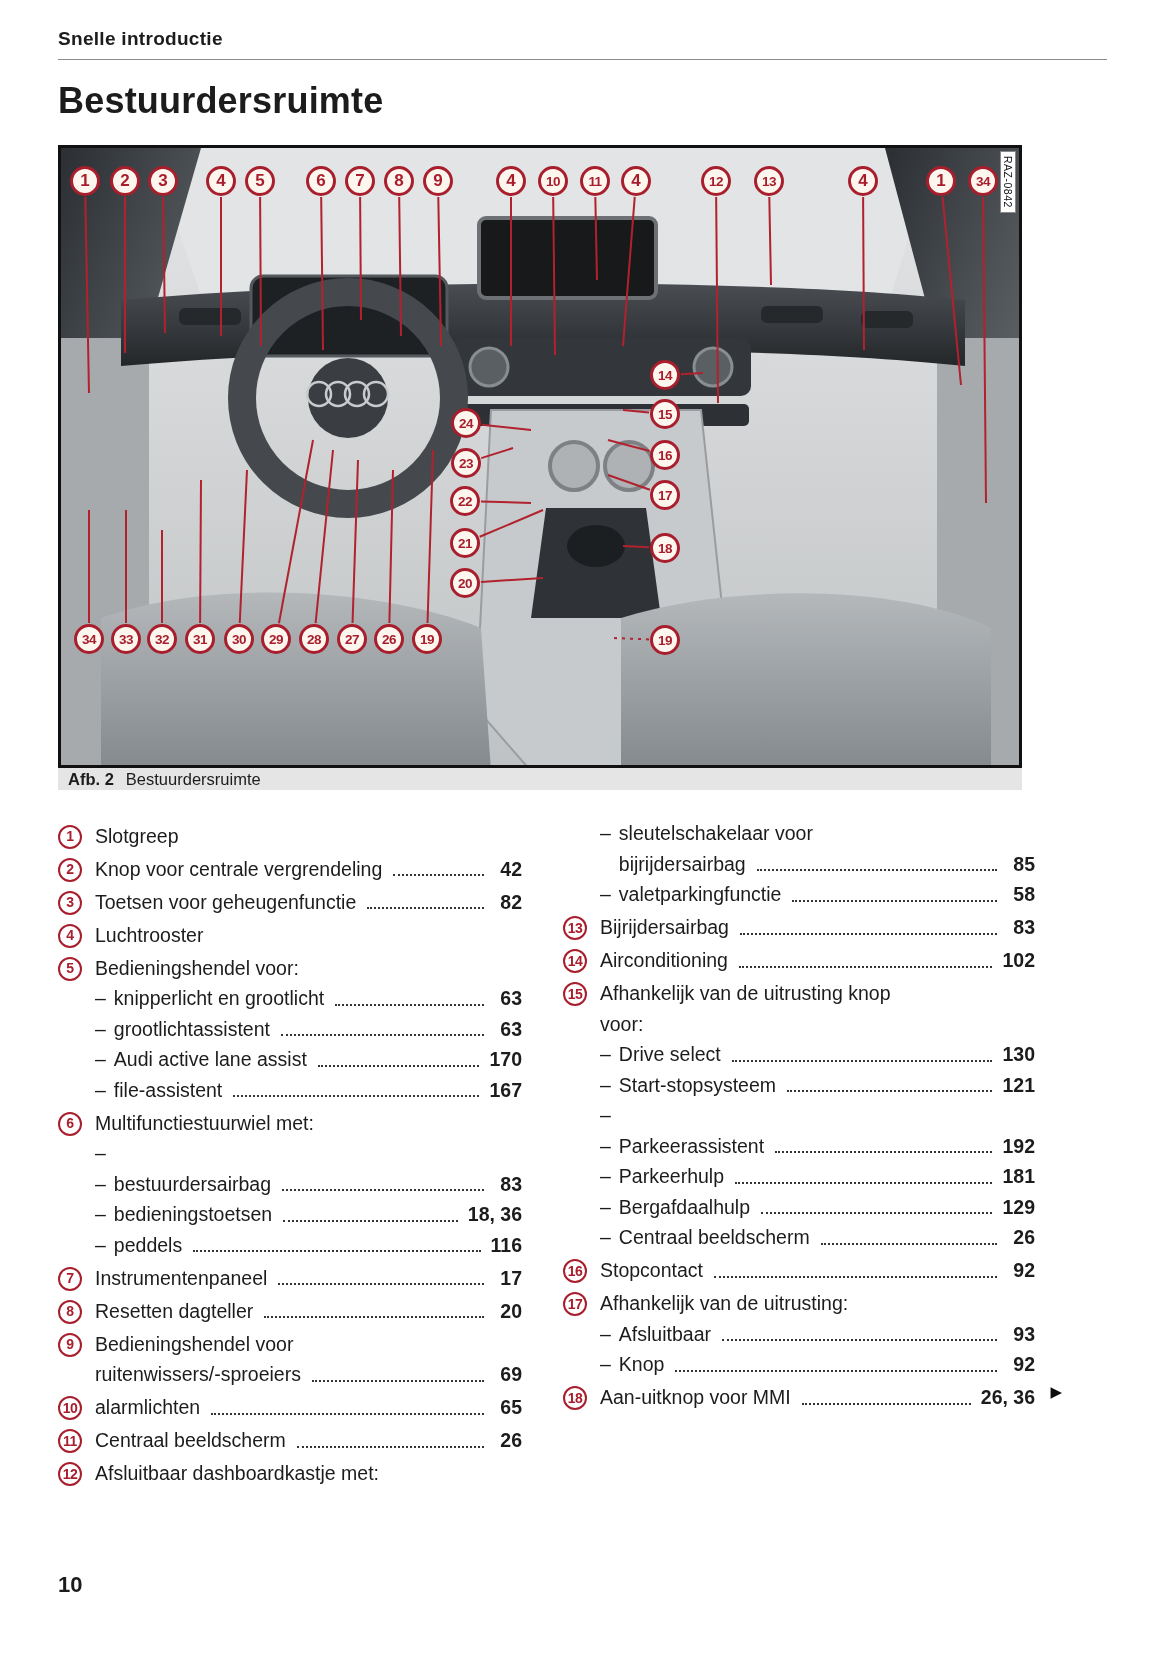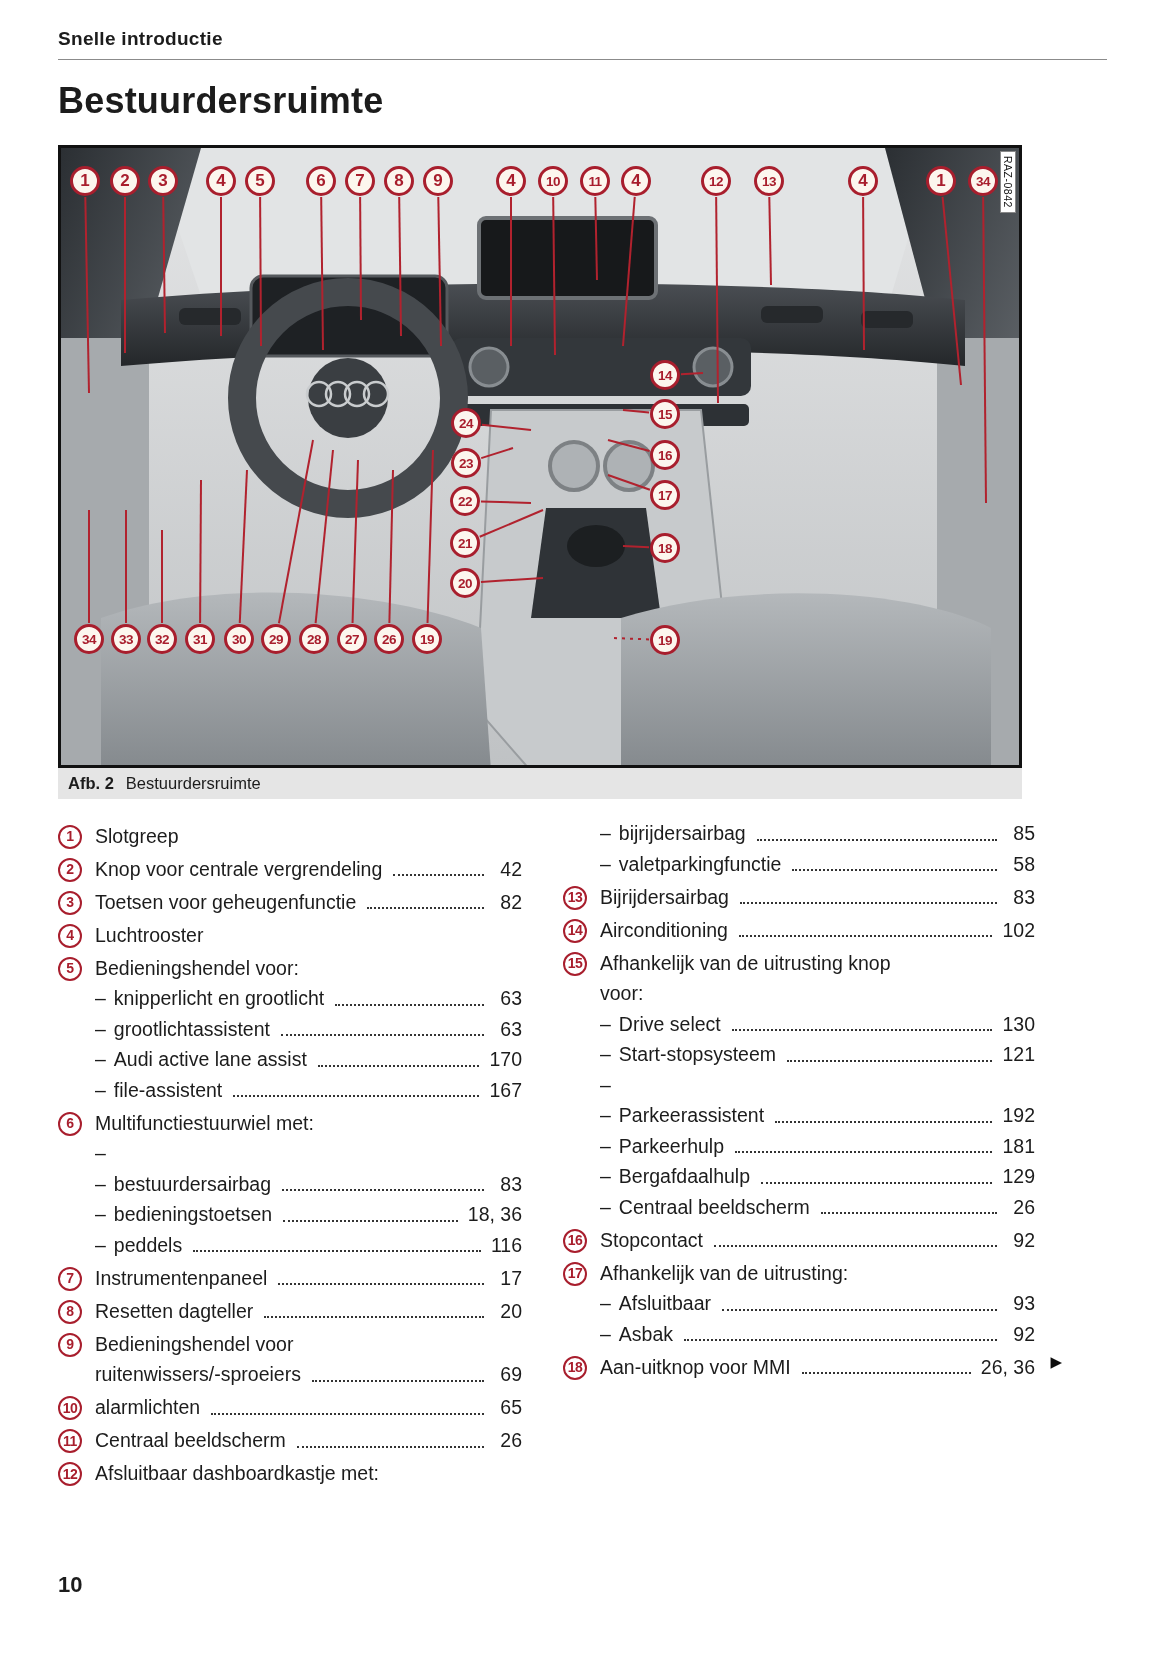--- a/index.html
+++ b/index.html
@@ -16,40 +16,40 @@
   
   .figure{position:absolute;left:58px;top:145px;width:964px;height:623px;
     border:3px solid #111;box-sizing:border-box;background:#d9dadb;overflow:hidden;}
   .figure svg{position:absolute;left:0;top:0;}
   .chip{position:absolute;width:30px;height:30px;box-sizing:border-box;border:3px solid var(--red);
     border-radius:50%;background:#fcf6ee;color:var(--red);font-weight:bold;font-size:17px;
     display:flex;align-items:center;justify-content:center;transform:translate(-50%,-50%);z-index:3;}
   .chip.two{font-size:13.5px;letter-spacing:-0.6px;}
   .raz{position:absolute;top:3px;right:3px;z-index:4;background:#fff;border:1px solid #888;
     color:#111;font-size:10.5px;padding:4px 1px;writing-mode:vertical-rl;letter-spacing:.5px;}
-  .caption{position:absolute;left:58px;top:768px;width:964px;height:31px;background:#e5e5e5;
+  .caption{position:absolute;left:58px;top:768px;width:964px;height:22px;background:#e5e5e5;
     display:flex;align-items:center;font-size:16.5px;box-sizing:border-box;padding-left:10px;}
   .caption .cl{font-weight:bold;margin-right:12px;}
 
   
   .legend{position:absolute;left:58px;top:818px;width:1049px;display:flex;}
   .col{width:464px;}
   .col.right{width:472px;margin-left:41px;}
   .row{display:flex;align-items:flex-start;line-height:30.5px;font-size:19.5px;position:relative;}
   .row.item{margin-top:2.5px;}
   .badge{flex:0 0 24px;height:24px;box-sizing:border-box;margin:4px 13px 0 0;
     border:2.3px solid var(--red);border-radius:50%;color:var(--red);
     font-size:14px;font-weight:bold;display:flex;align-items:center;justify-content:center;letter-spacing:-0.5px;}
   .row.sub{padding-left:37px;}
   .dash{margin-right:8px;flex:0 0 auto;}
   .body{flex:1;min-width:0;}
   .bline{display:flex;align-items:flex-end;}
   .txt{white-space:nowrap;}
   .leader{flex:1;min-width:16px;border-bottom:2.6px dotted #333;margin:0 10px 8px 11px;}
-  .pg{white-space:nowrap;text-align:right;min-width:28px;}
+  .pg{white-space:nowrap;text-align:right;min-width:28px;font-weight:bold;}
   .horn{margin-left:9px;position:relative;top:1px;}
   .cont{position:absolute;right:-27px;bottom:5px;font-size:15px;color:#0d0d0d;}
 
   .pageno{position:absolute;left:58px;top:1572px;font-size:22px;font-weight:bold;}
 </style>
 </head>
 <body>
 
 <div class="hdr">Snelle introductie</div>
 <div class="hrule"></div>
@@ -385,20 +385,23 @@
             <span class="txt">Afsluitbaar dashboardkastje met:</span>
           </div>
         </div>
       </div>
     </div>
   <div class="col right" id="col-right">
       <div class="row sub">
         <span class="dash">–</span>
         <div class="body">
           <div class="bline">
+            <span class="txt">sleutelschakelaar voor</span>
+          </div>
+          <div class="bline">
             <span class="txt">bijrijdersairbag</span>
             <span class="leader"></span>
             <span class="pg">85</span>
           </div>
         </div>
       </div>
       <div class="row sub">
         <span class="dash">–</span>
         <div class="body">
           <div class="bline">
@@ -527,21 +530,21 @@
             <span class="txt">Afsluitbaar</span>
             <span class="leader"></span>
             <span class="pg">93</span>
           </div>
         </div>
       </div>
       <div class="row sub">
         <span class="dash">–</span>
         <div class="body">
           <div class="bline">
-            <span class="txt">Asbak</span>
+            <span class="txt">Knop</span>
             <span class="leader"></span>
             <span class="pg">92</span>
           </div>
         </div>
       </div>
       <div class="row item">
         <span class="badge">18</span>
         <div class="body">
           <div class="bline">
             <span class="txt">Aan-uitknop voor MMI</span>

